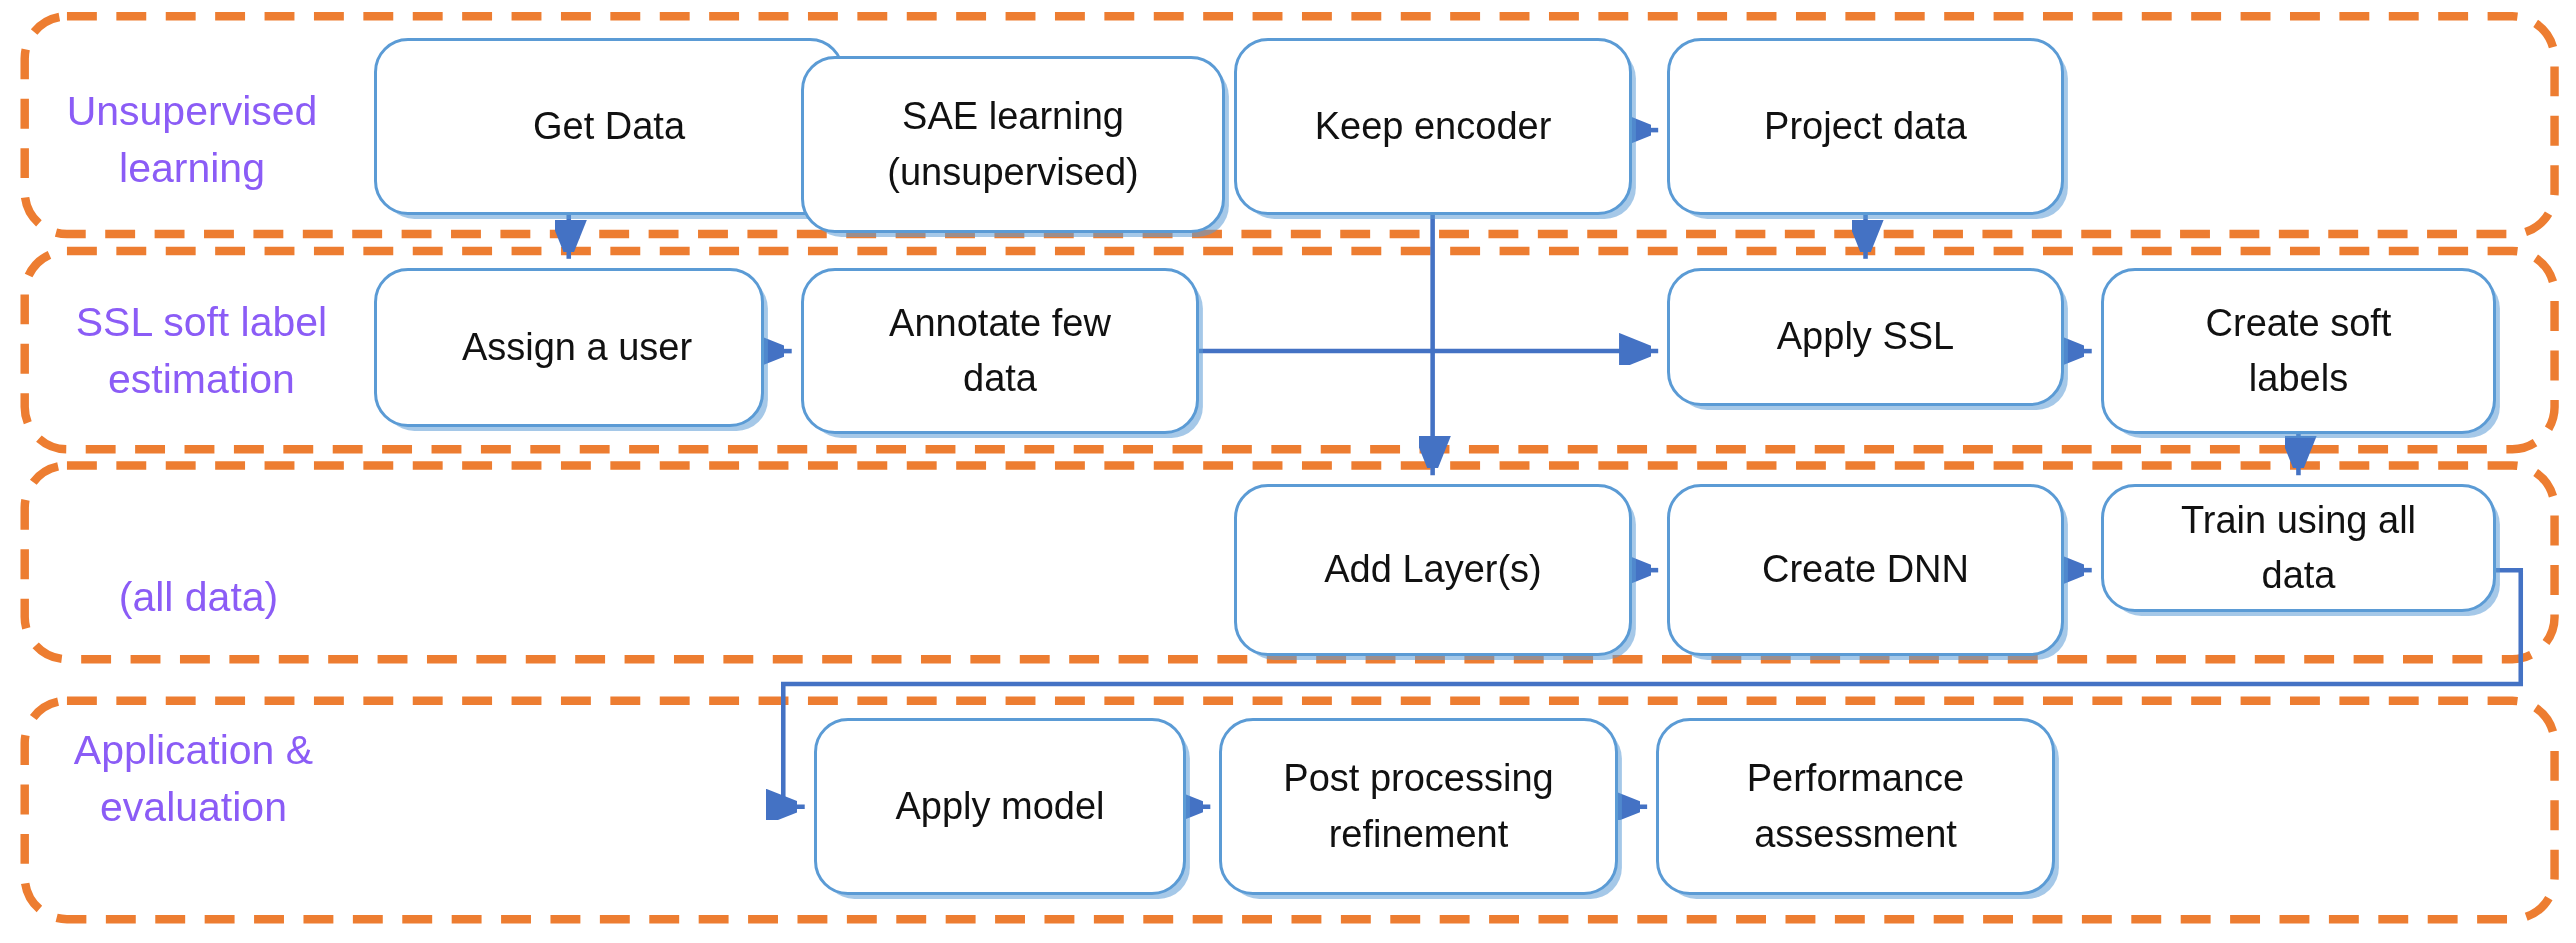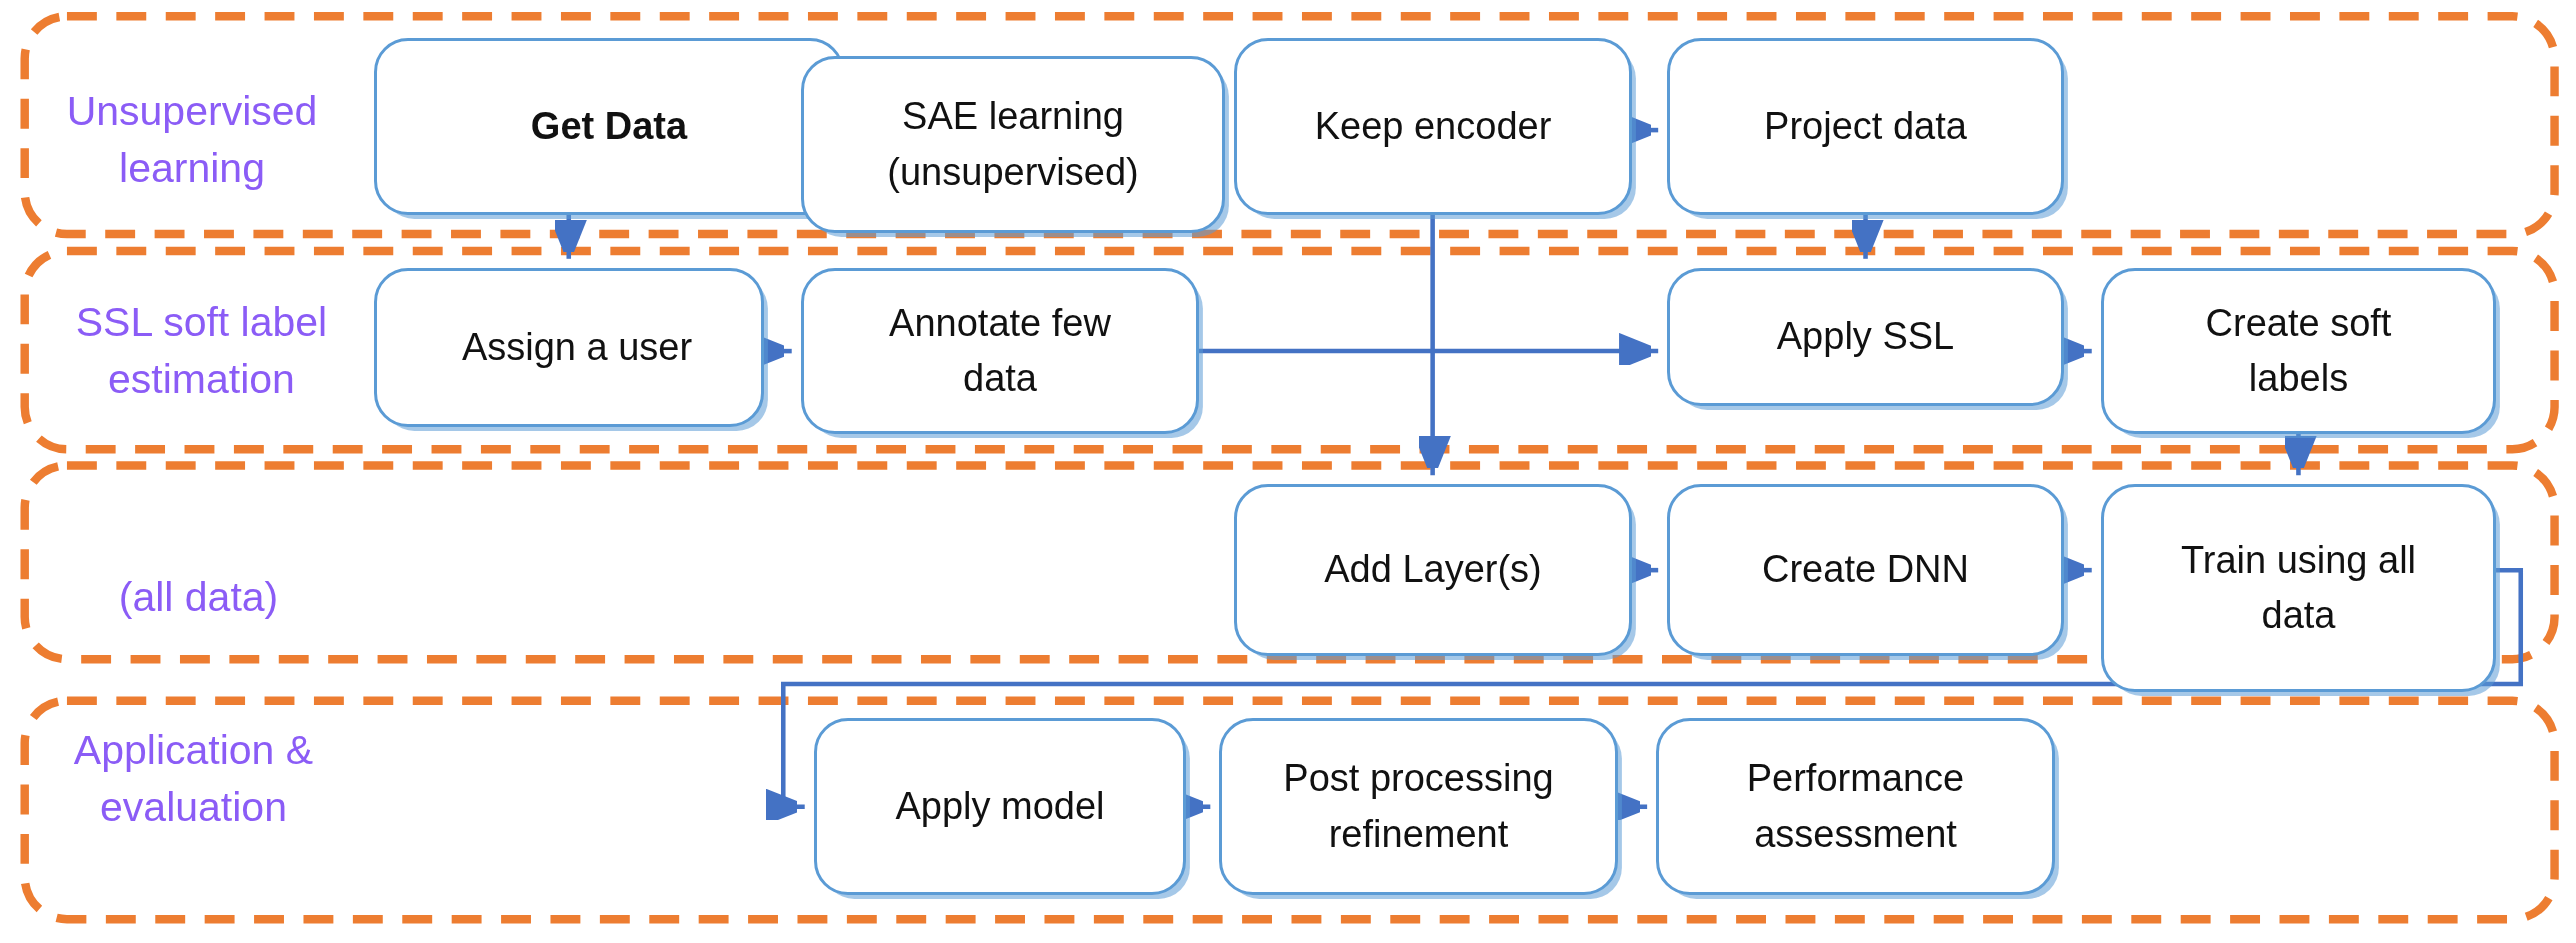--- a/index.html
+++ b/index.html
@@ -92,21 +92,21 @@
   </div>
   <div class="lane-label" style="left:39px; top:512px; width:319px;">
     <br>
     <span>(all data)</span>
   </div>
   <div class="lane-label" style="left:31px; top:722px; width:325px;">
     <span>Application &amp;</span><br>
     <span>evaluation</span>
   </div>
 
-  <div class="box" style="left:374px; top:38px; width:470px; height:177px;font-weight:bold;">
+  <div class="box" style="left:374px; top:38px; width:470px; height:177px;">
     <span>Get Data</span>
   </div>
   <div class="box" style="left:801px; top:56px; width:424px; height:177px;">
     <span>SAE learning</span>
     <span>(unsupervised)</span>
   </div>
   <div class="box" style="left:1234px; top:38px; width:398px; height:177px;">
     <span>Keep encoder</span>
   </div>
   <div class="box" style="left:1667px; top:38px; width:397px; height:177px;">
@@ -127,21 +127,21 @@
     <span>Create soft</span>
     <span>labels</span>
   </div>
 
   <div class="box" style="left:1234px; top:484px; width:398px; height:172px;">
     <span>Add Layer(s)</span>
   </div>
   <div class="box" style="left:1667px; top:484px; width:397px; height:172px;">
     <span>Create DNN</span>
   </div>
-  <div class="box" style="left:2101px; top:484px; width:395px; height:208px;">
+  <div class="box" style="left:2101px; top:484px; width:395px; height:128px;">
     <span>Train using all</span>
     <span>data</span>
   </div>
 
   <div class="box" style="left:814px; top:718px; width:372px; height:177px;">
     <span>Apply model</span>
   </div>
   <div class="box" style="left:1219px; top:718px; width:399px; height:177px;">
     <span>Post processing</span>
     <span>refinement</span>

